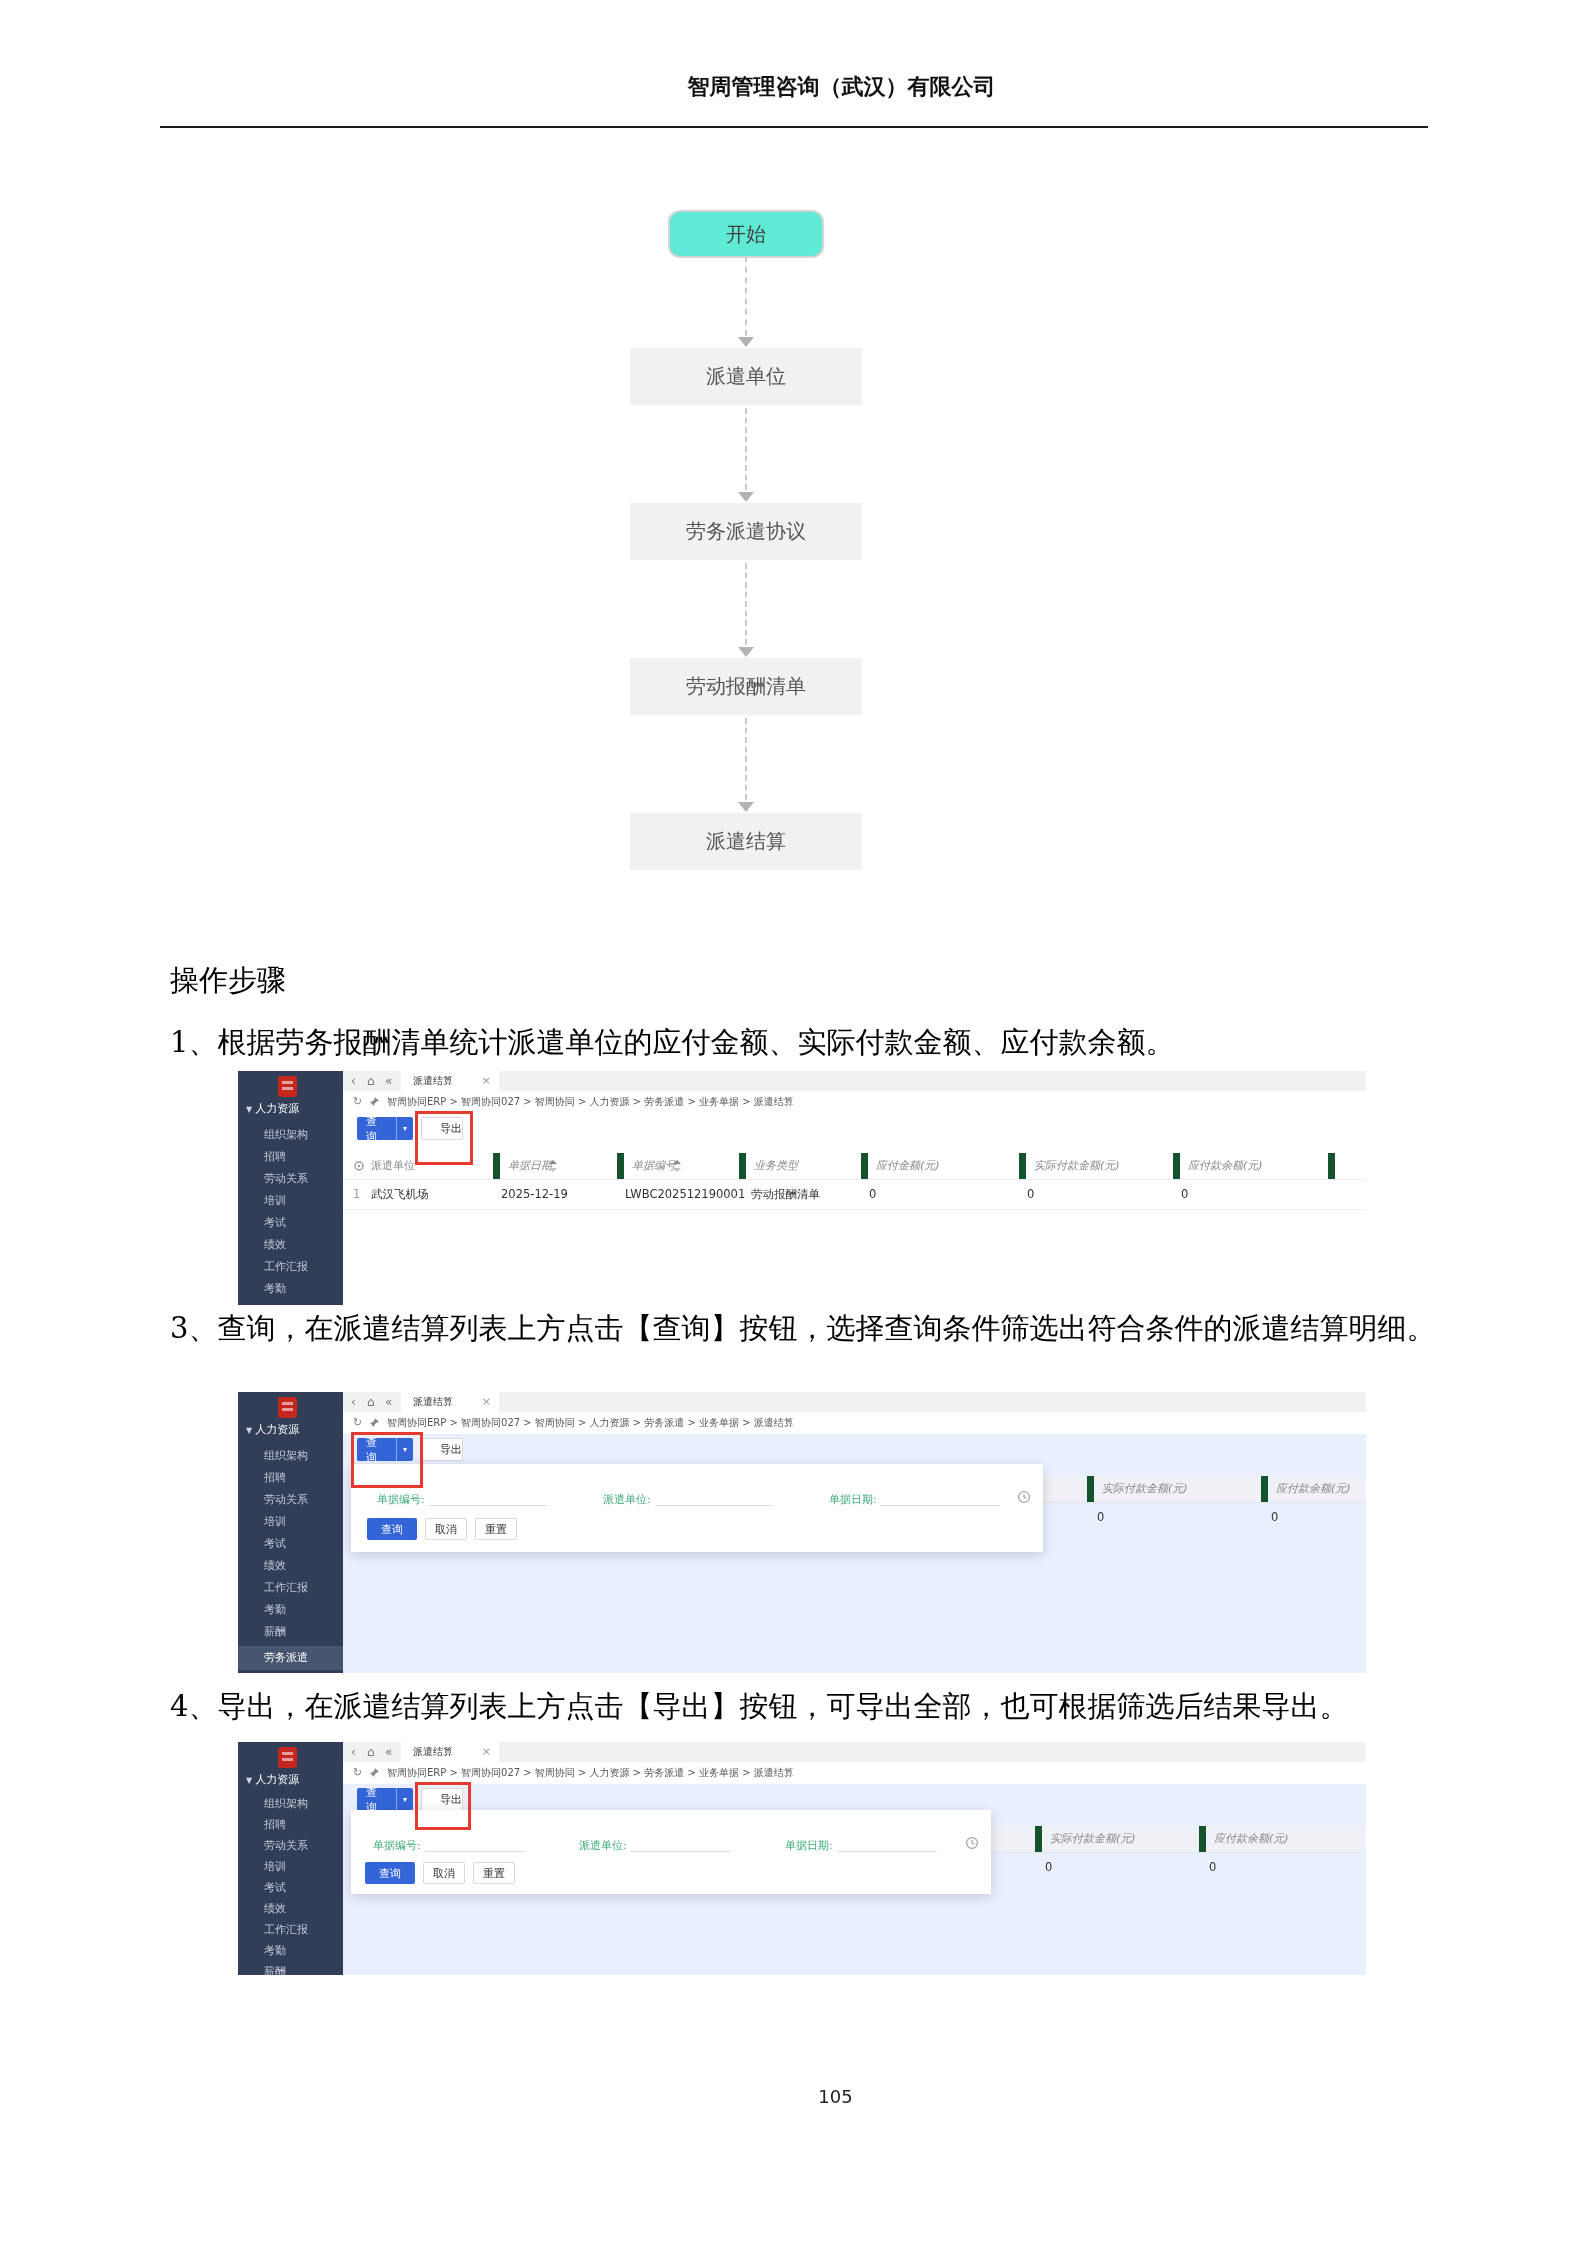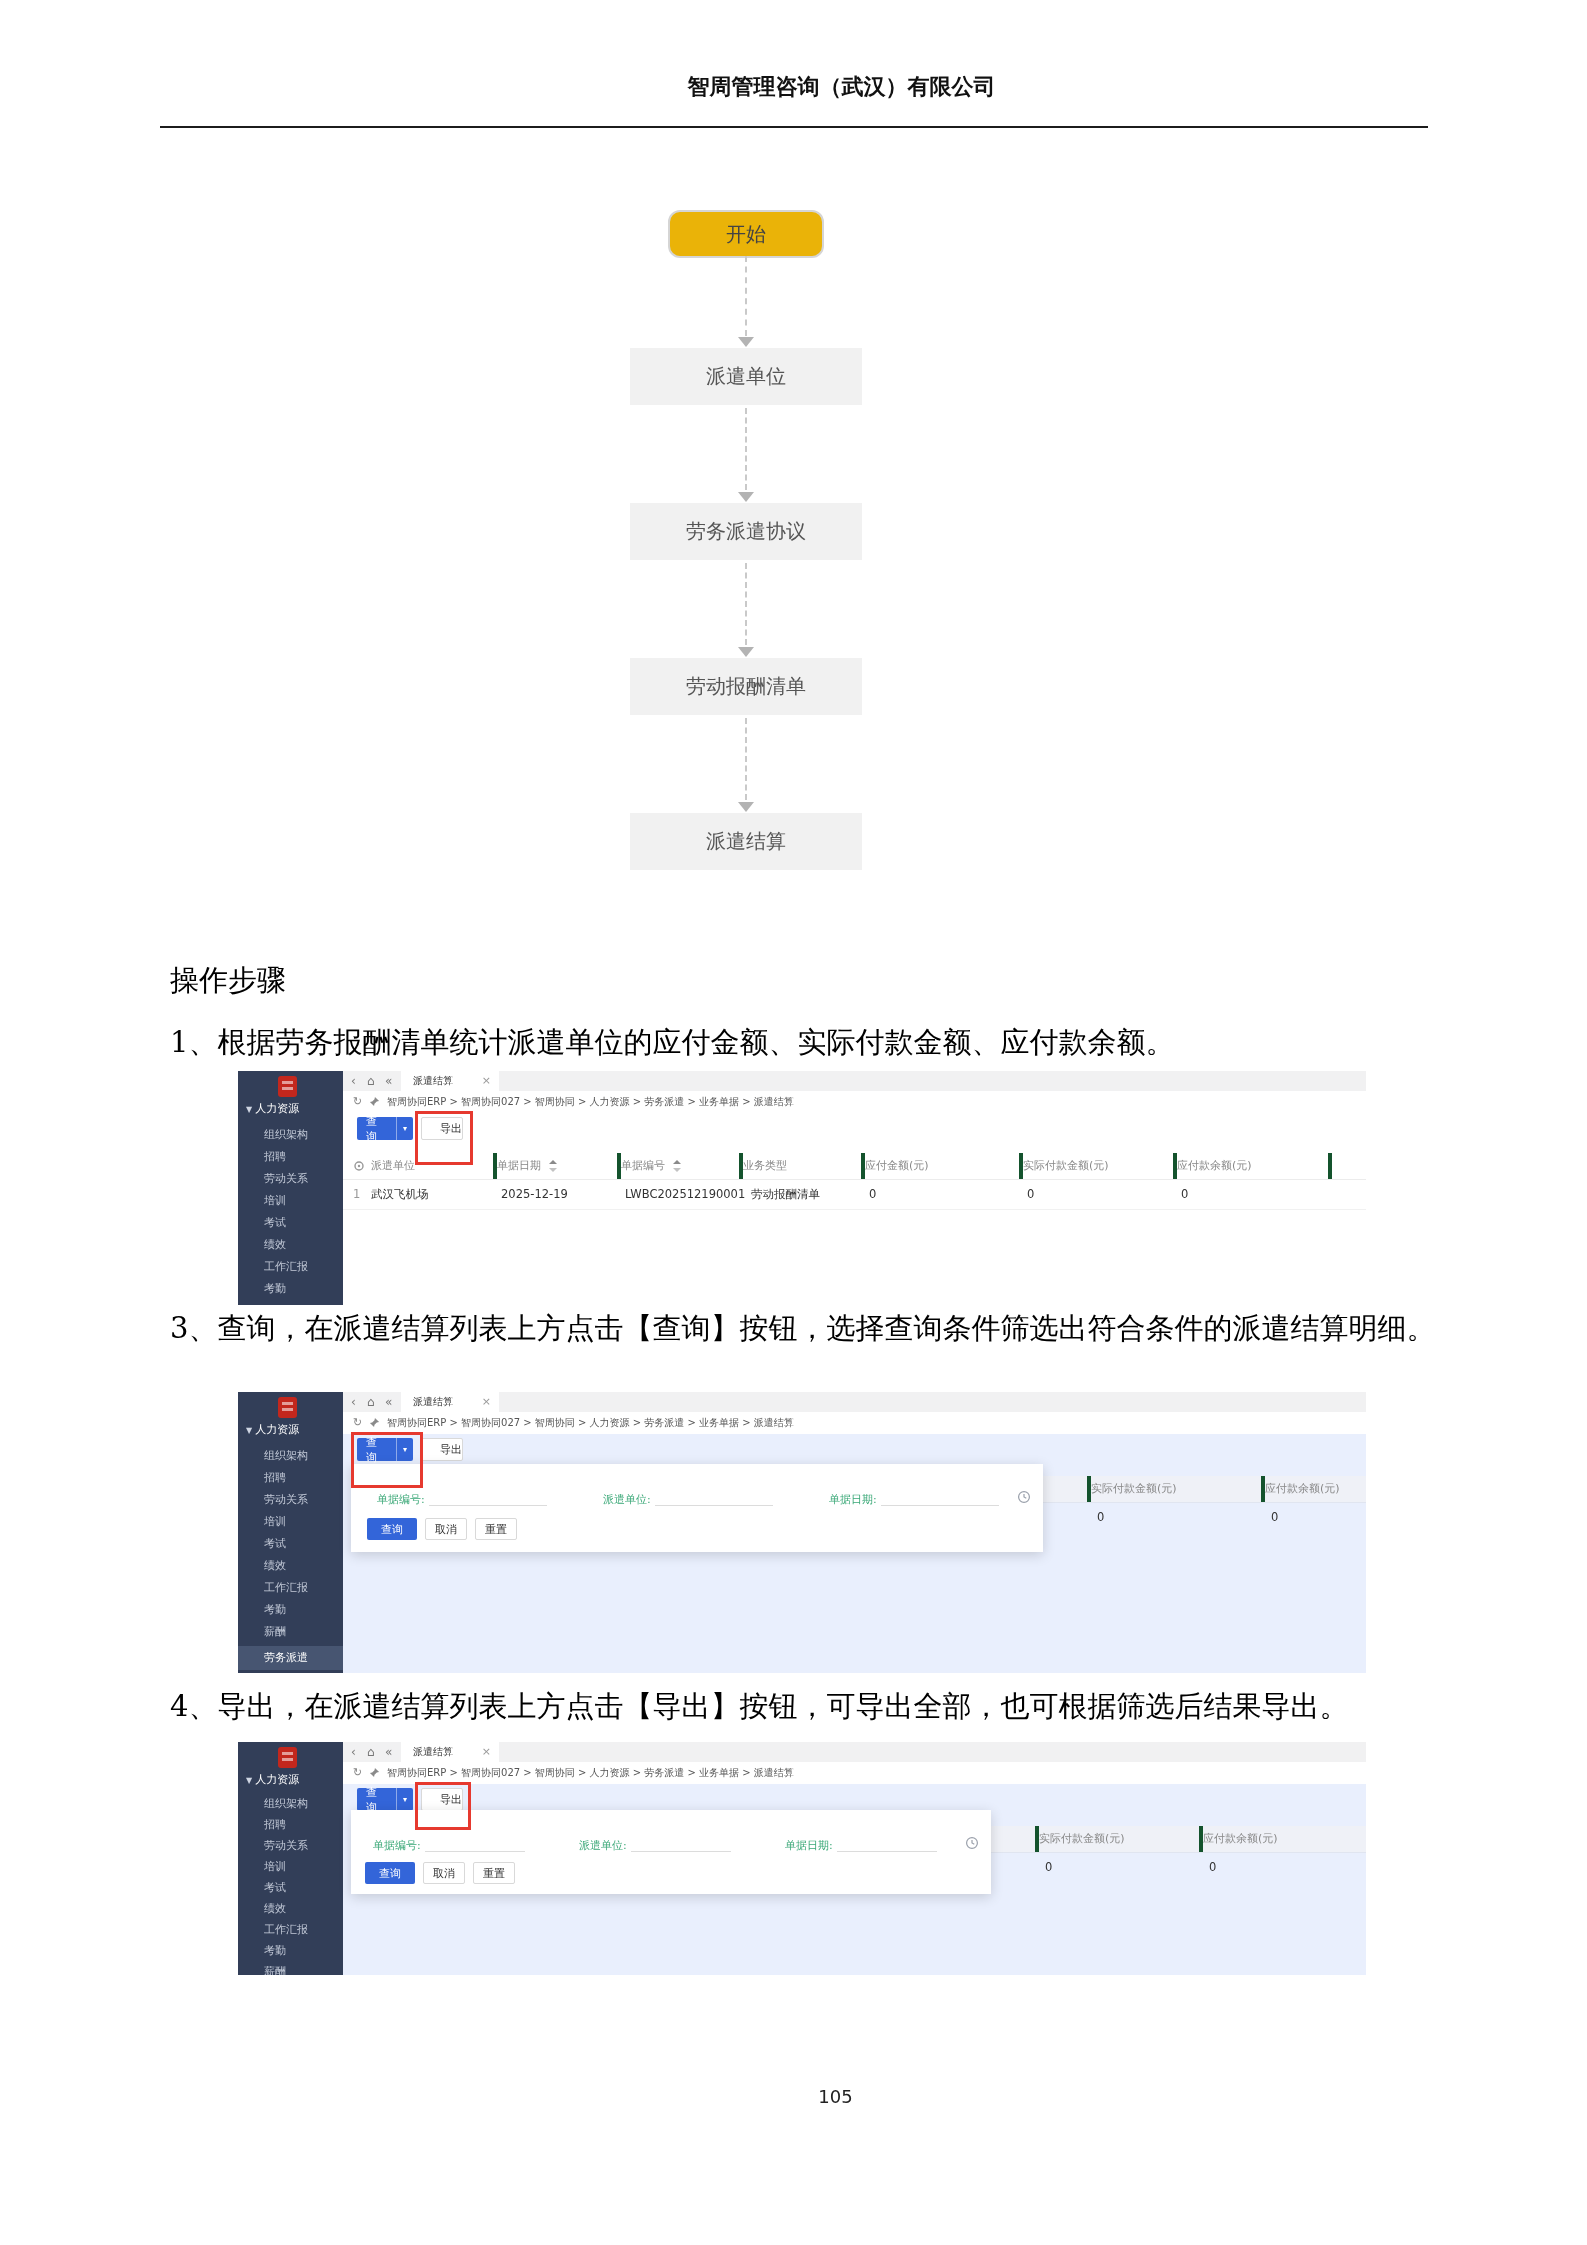--- a/index.html
+++ b/index.html
@@ -15,21 +15,21 @@
     font-family:"DejaVu Serif","Liberation Serif",serif;font-size:29px;line-height:44px;color:#000;}
   .sec-title{top:958px;}
   .step1{top:1020px;}
   .step3{top:1306px;}
   .step4{top:1684px;}
   .page-num{position:absolute;top:2086px;left:0;width:100%;text-align:center;font-size:18px;color:#222;padding-left:42px;}
 
   
   .fc-node{position:absolute;display:flex;align-items:center;justify-content:center;
     font-size:20px;color:#555;}
-  .fc-start{left:668px;top:210px;width:152px;height:44px;background:#eab308;
+  .fc-start{left:668px;top:210px;width:152px;height:44px;background:#5eead4;
     border:2px solid #d5d5d5;border-radius:12px;color:#444;}
   .fc-box{left:630px;width:232px;height:57px;background:#f1f1f1;}
   .fc-b1{top:348px}.fc-b2{top:503px}.fc-b3{top:658px}.fc-b4{top:813px}
   .fc-conn{position:absolute;left:745px;width:0;border-left:2px dashed #c9c9c9;}
   .fc-arrow{position:absolute;left:738px;width:0;height:0;
     border-left:8px solid transparent;border-right:8px solid transparent;border-top:10px solid #b3b3b3;}
 
   
   .shot{position:absolute;left:238px;width:1128px;background:#fff;overflow:hidden;}
   .s1{top:1071px;height:234px;}
@@ -56,21 +56,21 @@
     font-size:11px;border-radius:2px;cursor:pointer;z-index:3;}
   .btn-primary{background:#3365d9;color:#fff;}
   .btn-primary .lbl{padding:0 9px;}
   .btn-primary .sep{width:1px;height:100%;background:rgba(255,255,255,.45);}
   .btn-primary .car{padding:0 6px;font-size:8px;}
   .btn-plain{background:#fff;border:1px solid #d9d9d9;color:#333;justify-content:flex-end;}
   .redbox{position:absolute;border:3px solid #e6392f;z-index:10;}
   
   .thead{position:absolute;left:0;right:0;top:82px;height:26px;border-bottom:1px solid #ececec;}
   .hc{position:absolute;top:0;height:26px;line-height:26px;font-size:11px;color:#888;white-space:nowrap;}
-  .hc.bl{border-left:4px solid #14532d;}
+  .hc.bl{border-left:7px solid #14532d;padding-left:8px;font-style:italic;}
   .sort{position:absolute;top:7px;width:8px;height:12px;cursor:pointer;}
   .sort::before{content:"";position:absolute;left:0;top:0;border:4px solid transparent;border-bottom-color:#8a8a8a;border-top:none;}
   .sort::after{content:"";position:absolute;left:0;bottom:0;border:4px solid transparent;border-top-color:#c2c2c2;border-bottom:none;}
   .gear{position:absolute;left:10px;top:7px;width:12px;height:12px;cursor:pointer;}
   .trow{position:absolute;left:0;right:0;top:108px;height:30px;border-bottom:1px solid #f1f1f1;}
   .tc{position:absolute;top:0;height:30px;line-height:30px;font-size:11.5px;color:#333;white-space:nowrap;}
   .idx{color:#999;}
   
   .blue-area{position:absolute;left:0;right:0;top:42px;bottom:0;background:#e9effd;}
   .strip{position:absolute;top:84px;height:26px;background:#eff1f7;border-bottom:1px solid #e0e5f0;}

